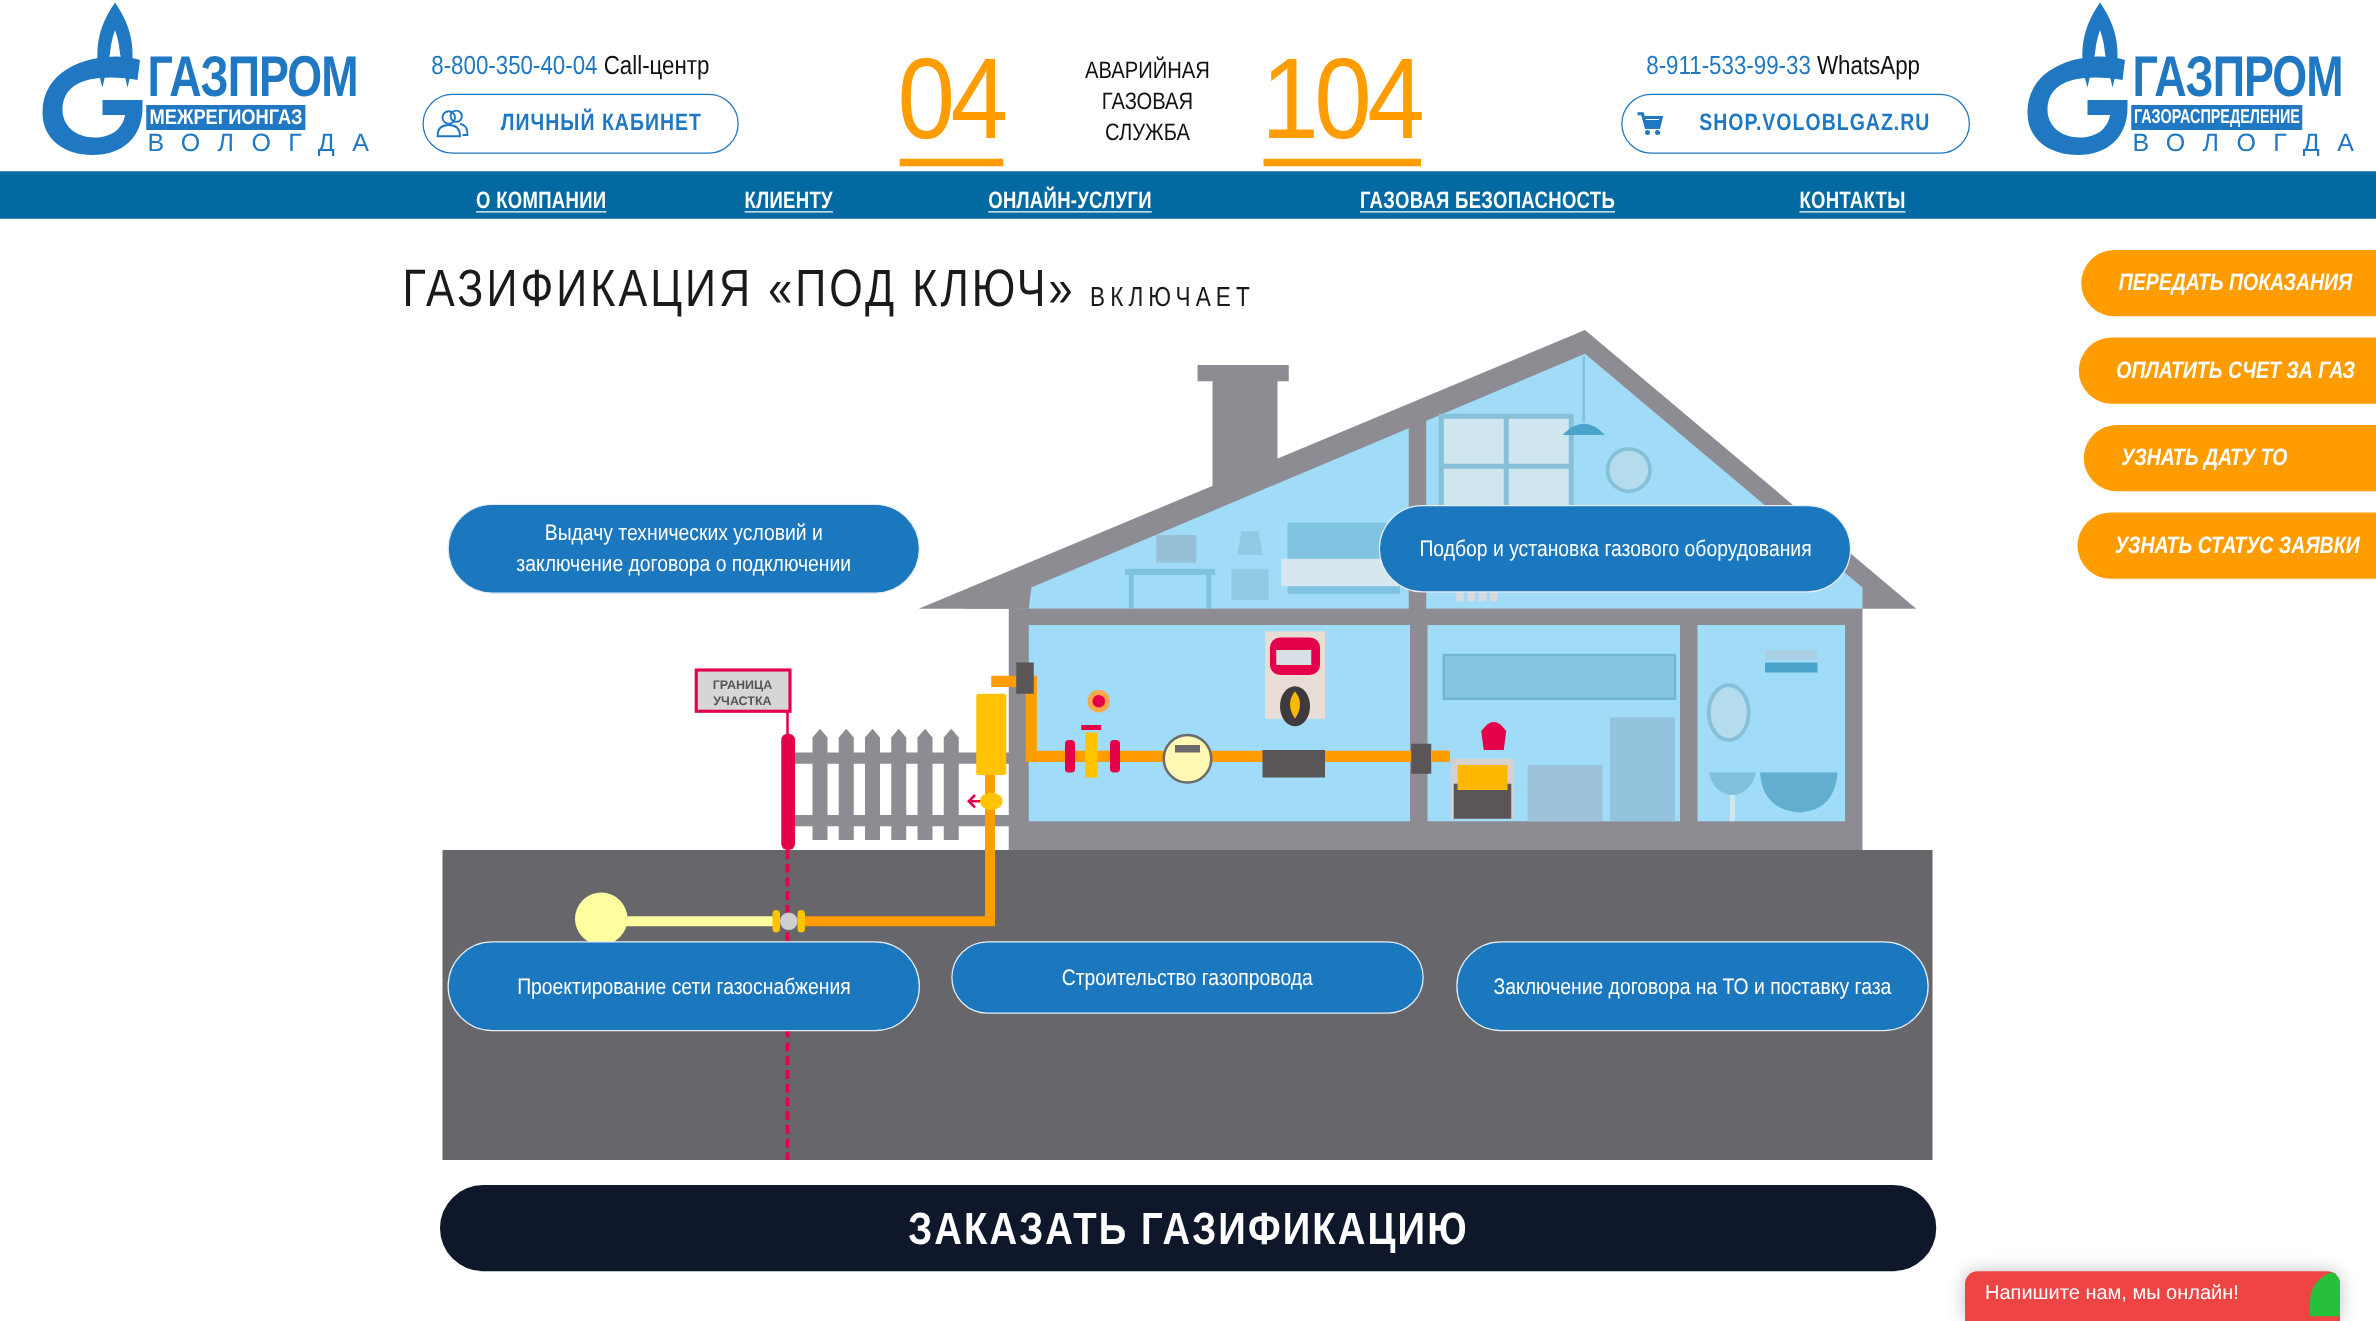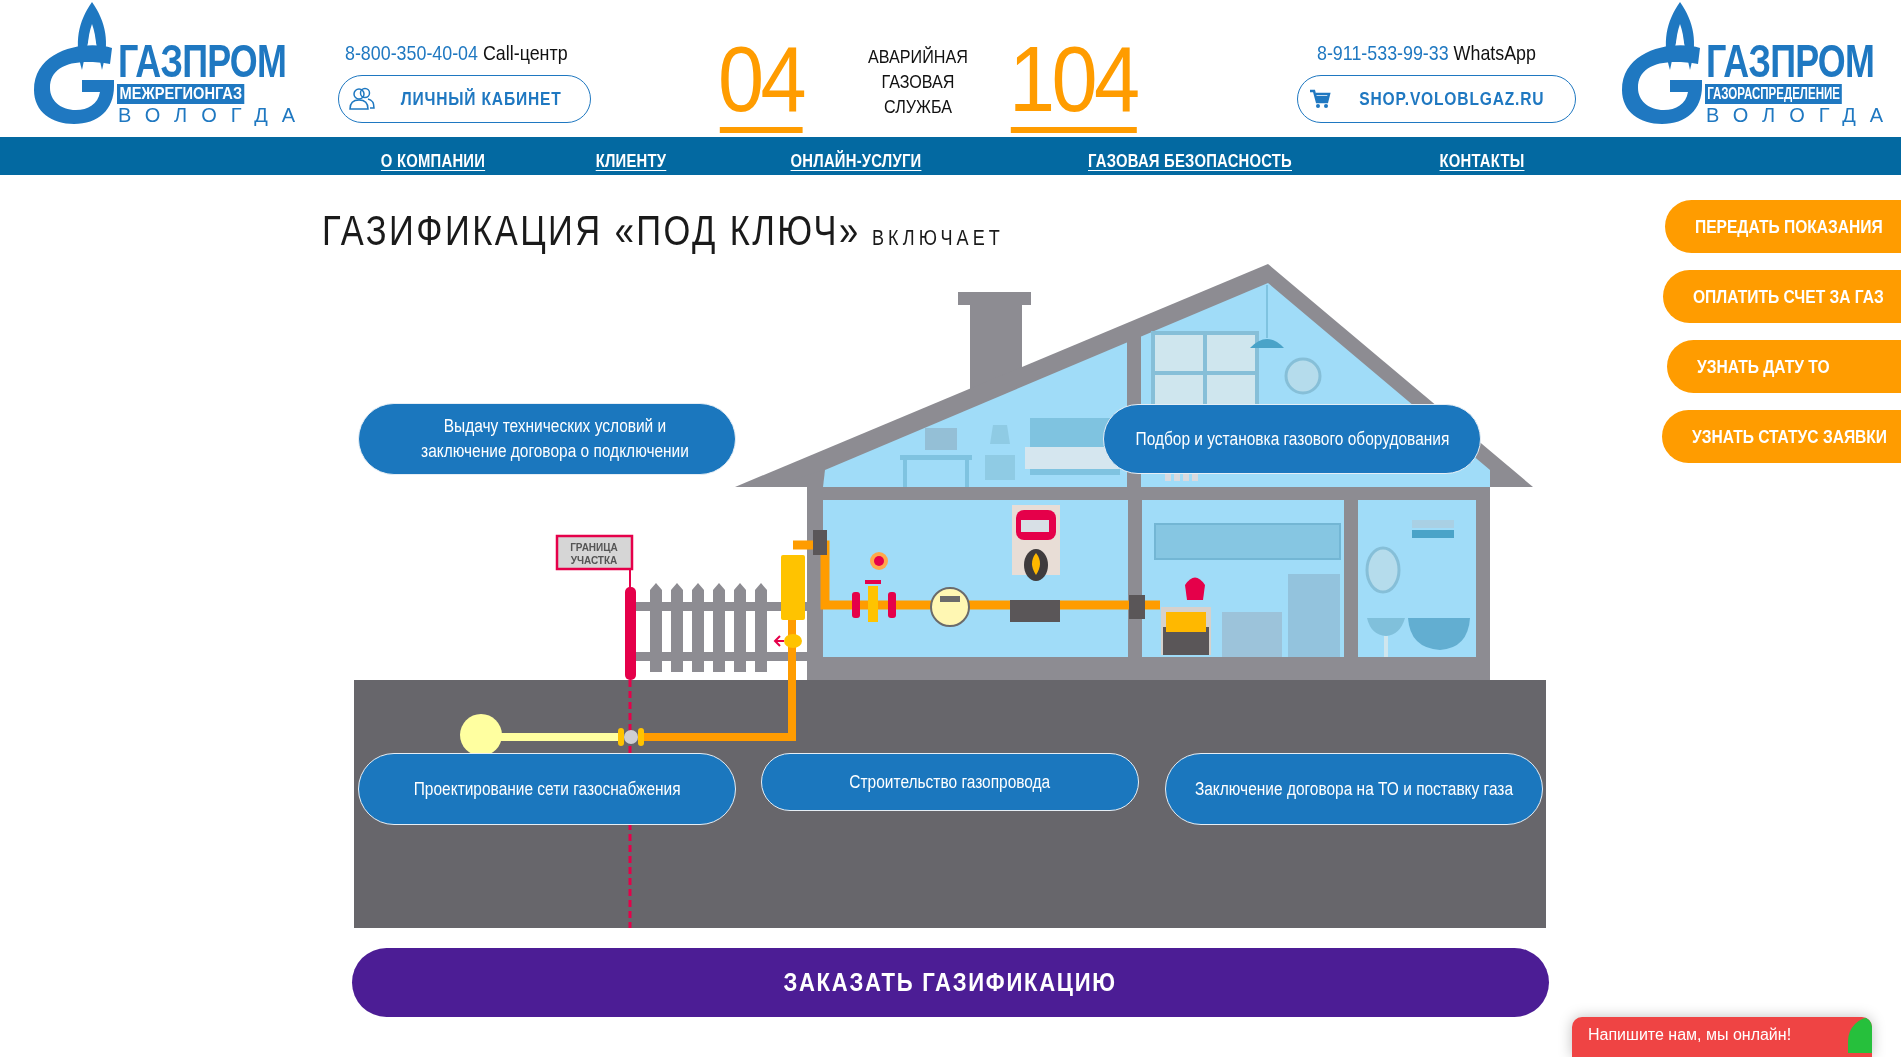--- a/index.html
+++ b/index.html
@@ -23,29 +23,29 @@
 
   
   .nav { position: absolute; left: 0; top: 137px; width: 1901px; height: 38px; background: #0369a1; }
   .nav a { position: absolute; top: 13px; color: #fff; font-weight: bold; font-size: 19px; text-decoration: underline; text-underline-offset: 3px; white-space: nowrap; transform: translateX(-50%) scaleX(0.78); cursor: pointer; letter-spacing: 0.3px; }
 
   
   .title { position: absolute; left: 322px; top: 208px; font-size: 42px; line-height: 46px; letter-spacing: 3px; color: #1a1a1a; white-space: nowrap; transform: scaleX(0.82); transform-origin: left top; }
   .title small { font-size: 22px; letter-spacing: 5px; margin-left: 14px; }
 
   
-  .side-btn { position: absolute; height: 53px; background: #ff9c00; color: #fff; font-weight: bold; font-size: 19px; border-radius: 27px 0 0 27px; display: flex; align-items: center; padding-left: 30px; white-space: nowrap; cursor: pointer; }
+  .side-btn { position: absolute; height: 53px; background: #ff9c00; color: #fff; font-weight: bold; font-size: 19px; border-radius: 27px 0 0 27px; display: flex; align-items: center; padding-left: 30px; white-space: nowrap; cursor: pointer; font-style: italic; }
   .side-btn span { display: inline-block; transform: scaleX(0.82); transform-origin: left center; }
 
   
   .pill { position: absolute; background: #1b77be; color: #fff; border: 1.5px solid #e6eef5; border-radius: 36px; display: flex; align-items: center; justify-content: center; text-align: center; font-size: 18px; line-height: 25px; cursor: default; }
   .pill span { display: inline-block; transform: scaleX(0.86); }
 
   
-  .cta { position: absolute; left: 352px; top: 948px; width: 1197px; height: 69px; background: #4c1d95; border-radius: 35px; color: #fff; font-weight: bold; font-size: 26px; letter-spacing: 2px; display: flex; align-items: center; justify-content: center; cursor: pointer; }
+  .cta { position: absolute; left: 352px; top: 948px; width: 1197px; height: 69px; background: #0f172a; border-radius: 35px; color: #fff; font-weight: bold; font-size: 36px; letter-spacing: 2px; display: flex; align-items: center; justify-content: center; cursor: pointer; }
   .cta span { display: inline-block; transform: scaleX(0.85); }
 
   
   .chat { position: absolute; left: 1572px; top: 1017px; width: 300px; height: 40px; background: #ef4444; border-radius: 10px 10px 0 0; color: #fff; font-size: 16px; padding: 9px 0 0 16px; box-shadow: 0 0 14px rgba(0,0,0,0.25); overflow: hidden; cursor: pointer; }
   .chat .leaf { position: absolute; right: 0; top: 0; width: 24px; height: 36px; background: #26c03c; border-radius: 24px 0 0 0; }
 </style>
 </head>
 <body>
 
 <div class="logo" style="left:30px;">
@@ -220,21 +220,21 @@
   <line x1="470" y1="737" x2="620" y2="737" stroke="#ffffa0" stroke-width="8"></line>
   <circle cx="481" cy="735" r="21" fill="#ffffa0"></circle>
   <rect x="618" y="728" width="6" height="18" rx="3" fill="#ffc300"></rect>
   <rect x="638" y="728" width="6" height="18" rx="3" fill="#ffc300"></rect>
   <circle cx="631" cy="737" r="7" fill="#cfcfd2"></circle>
   <rect x="781" y="555" width="24" height="65" rx="2" fill="#ffc300"></rect>
   <ellipse cx="793" cy="641" rx="9" ry="7" fill="#ffc300"></ellipse>
   <path d="M780 636 L775 641 L780 646 M775 641 L784 641" stroke="#e5004a" stroke-width="2" fill="none"></path>
 </svg>
 
-<div class="pill" style="left:358px;top:403px;width:378px;height:72px;justify-content:flex-end;">
+<div class="pill" style="left:358px;top:403px;width:378px;height:72px;">
   <span style="width:360px;">Выдачу технических условий и заключение договора о подключении</span>
 </div>
 <div class="pill" style="left:1103px;top:404px;width:378px;height:70px;">
   <span>Подбор и установка газового оборудования</span>
 </div>
 <div class="pill" style="left:358px;top:753px;width:378px;height:72px;">
   <span>Проектирование сети газоснабжения</span>
 </div>
 <div class="pill" style="left:761px;top:753px;width:378px;height:58px;">
   <span>Строительство газопровода</span>

